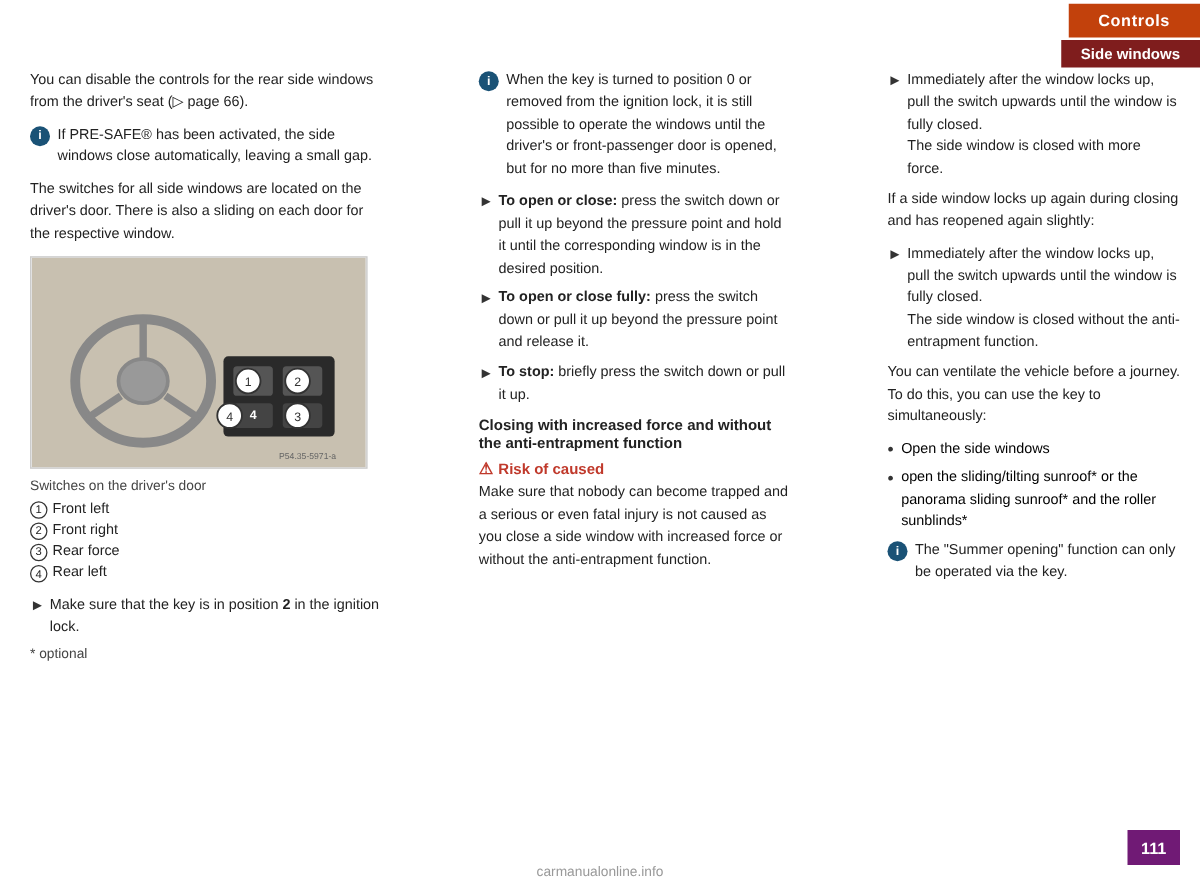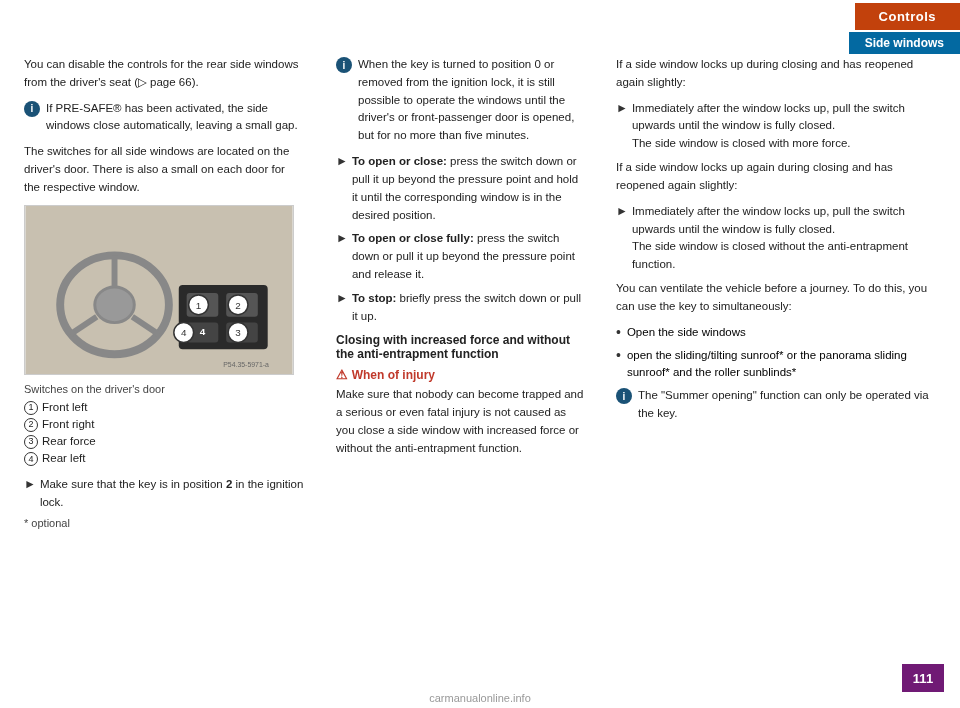--- a/index.html
+++ b/index.html
@@ -37,21 +37,21 @@
     .side-windows-bar {
       position: absolute;
       top: 32px;
       right: 0;
       width: 340px;
       display: flex;
       justify-content: flex-end;
       align-items: center;
     }
     .side-windows-label {
-      background: #0369a1;
+      background: #7f1d1d;
       color: white;
       padding: 4px 16px;
       font-size: 12px;
       font-weight: bold;
     }
 
     
     .page-number {
       position: absolute;
       bottom: 16px;
@@ -80,20 +80,21 @@
     }
 
     
     .content-area {
       position: absolute;
       top: 56px;
       left: 0;
       right: 0;
       bottom: 28px;
       display: flex;
+      gap: 47px;
     }
 
     
     .left-col {
       width: 320px;
       padding: 0 16px 0 24px;
       flex-shrink: 0;
     }
 
     
@@ -285,21 +286,21 @@
 <div class="content-area">
 
   <div class="left-col">
     <p class="section-text">You can disable the controls for the rear side windows from the driver's seat (▷ page 66).</p>
 
     <div class="info-block">
       <div class="info-icon">i</div>
       <span class="info-text">If PRE-SAFE® has been activated, the side windows close automatically, leaving a small gap.</span>
     </div>
 
-    <p class="section-text">The switches for all side windows are located on the driver's door. There is also a small on each door for the respective window.</p>
+    <p class="section-text">The switches for all side windows are located on the driver's door. There is also a sliding on each door for the respective window.</p>
 
     <div class="door-image">
       <svg class="door-svg" viewBox="0 0 270 170" xmlns="http://www.w3.org/2000/svg">
 
         <rect width="270" height="170" fill="#c8c0b0"></rect>
 
         <ellipse cx="90" cy="100" rx="55" ry="50" fill="none" stroke="#888" stroke-width="8"></ellipse>
         <ellipse cx="90" cy="100" rx="20" ry="18" fill="#999" stroke="#888" stroke-width="3"></ellipse>
 
         <line x1="90" y1="82" x2="90" y2="50" stroke="#888" stroke-width="6"></line>
@@ -385,30 +386,29 @@
     <div class="arrow-item">
       <span class="arrow-icon">►</span>
       <span class="arrow-text"><strong>To stop:</strong> briefly press the switch down or pull it up.</span>
     </div>
 
     <p class="section-heading">Closing with increased force and without the anti-entrapment function</p>
 
     <div class="warning-block">
       <div class="warning-title">
         <span class="warning-icon">⚠</span>
-        <span>When of injury</span>
+        <span>Risk of caused</span>
       </div>
       <p class="warning-text">Make sure that nobody can become trapped and a serious or even fatal injury is not caused as you close a side window with increased force or without the anti-entrapment function.</p>
     </div>
 
   </div>
 
   <div class="right-col">
 
-    <p class="section-text">If a side window locks up during closing and has reopened again slightly:</p>
 
     <div class="arrow-item">
       <span class="arrow-icon">►</span>
       <span class="arrow-text">
         <span>Immediately after the window locks up, pull the switch upwards until the window is fully closed.</span><br>
         <span>The side window is closed with more force.</span>
       </span>
     </div>
 
     <p class="section-text">If a side window locks up again during closing and has reopened again slightly:</p>

